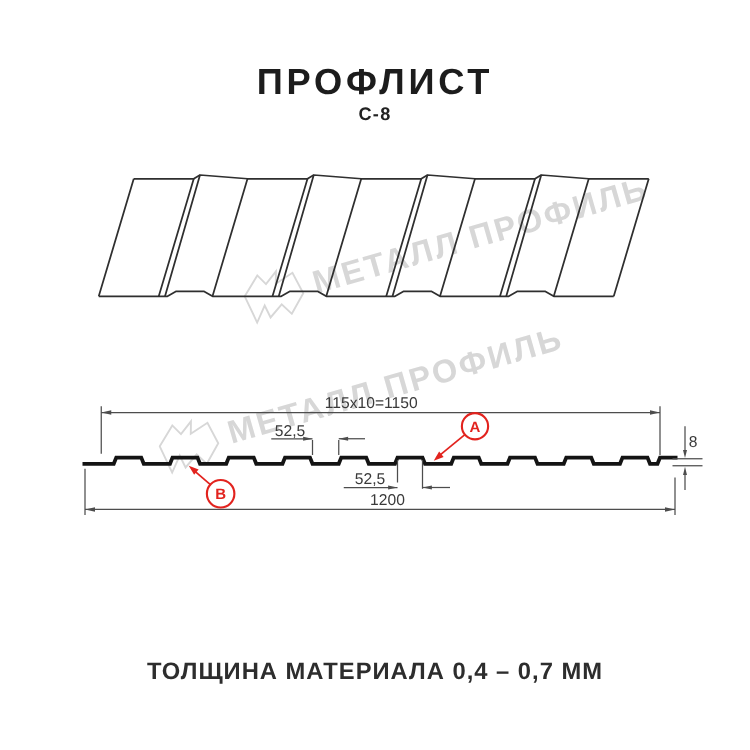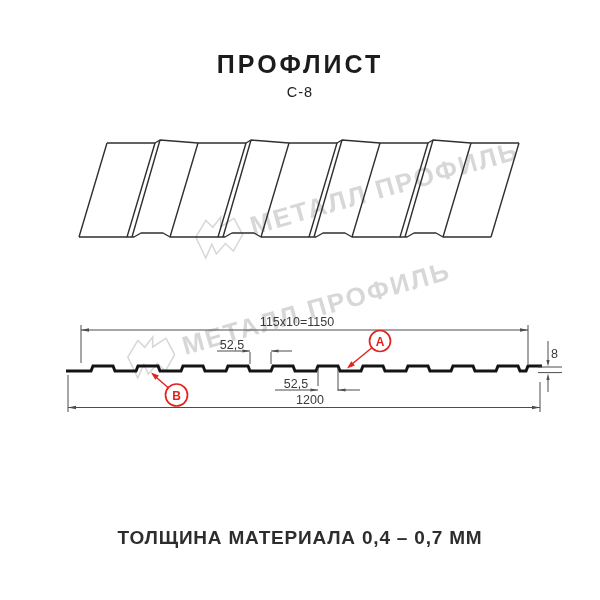--- a/index.html
+++ b/index.html
@@ -2,25 +2,25 @@
 <html><head>
 <meta charset="utf-8">
 <style>
   html,body{margin:0;padding:0;}
   body{
     width:600px;height:600px;position:relative;background:#ffffff;
     font-family:"Liberation Sans",sans-serif;overflow:hidden;
   }
   .page-title{
     position:absolute;left:0;right:0;top:50px;text-align:center;
-    font-size:25px;font-weight:bold;letter-spacing:3px;color:#1c1c1c;
+    font-size:29px;font-weight:bold;letter-spacing:3px;color:#1c1c1c;
   }
   .page-subtitle{
     position:absolute;left:0;right:0;top:84px;text-align:center;
-    font-size:14.5px;font-weight:normal;letter-spacing:1px;color:#222;
+    font-size:14.5px;font-weight:bold;letter-spacing:1px;color:#222;
   }
   .footer-note{
     position:absolute;left:0;right:0;top:527px;text-align:center;
     font-size:19px;font-weight:bold;letter-spacing:0.8px;color:#2d2d2d;
   }
   .watermark{
     position:absolute;display:flex;align-items:center;gap:9px;
     transform:rotate(-16deg);transform-origin:left center;
     color:#d7d7d7;pointer-events:none;white-space:nowrap;
   }

